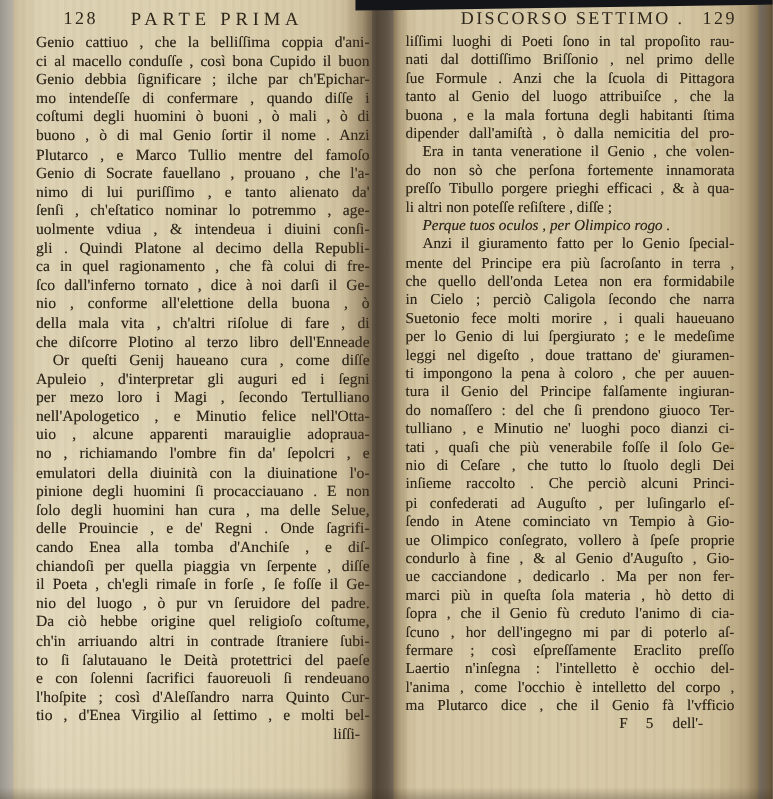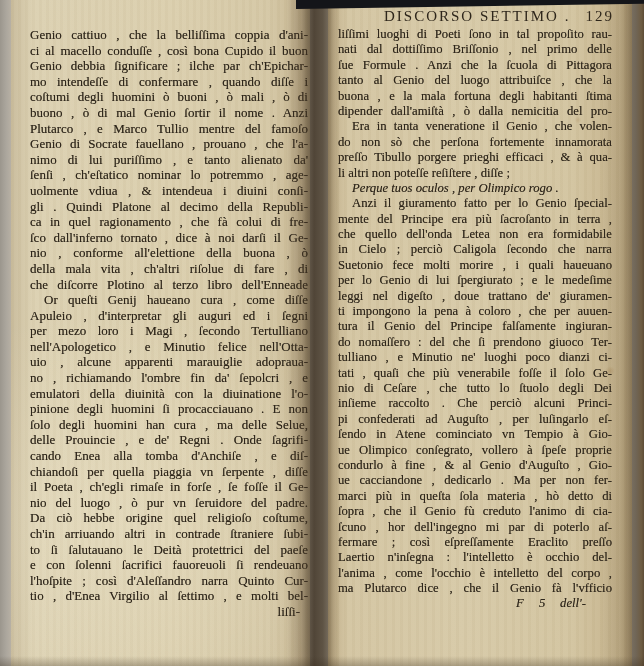--- a/index.html
+++ b/index.html
@@ -47,32 +47,36 @@
       text-shadow:0 0 .5px rgba(46,38,24,.55);}
   #text-left{left:19px;top:27px;width:278px;font-size:13px;}
   #text-left .line{height:15.6px;line-height:15.6px;}
   #text-right{left:10px;top:27px;width:274px;font-size:12.7px;}
   #text-right .line{height:15.4px;line-height:15.4px;}
   .line{text-align:justify;text-align-last:justify;overflow:visible;white-space:nowrap;}
   .line.flush{text-align-last:left;}
   .line.indent{text-indent:14px;}
   .line.italic{font-style:italic;}
   .catchword{text-align:right;padding-right:8px;height:15.6px;line-height:15.6px;}
-  .sigline{position:relative;height:15.4px;line-height:15.4px;font-style:italic;}
+  .sigline{position:relative;height:15.4px;line-height:15.4px;}
   .sigline .sig{position:absolute;left:178px;letter-spacing:6px;}
   .sigline .cw{position:absolute;right:26px;}
 </style>
 </head>
 <body>
 
 <div id="scan" style="--ink: #2e261b; --paper-left: #dbcfae; --paper-right: #d5c8a5; --gutter-shadow: #3a2d1e; --scanner-edge: #aba69d; --top-band: #141519;">
 
   <div id="left-strip"></div>
 
   <div id="page-left">
+    <div class="header" id="hdr-left">
+      <span class="pnum">128</span>
+      <span class="rtitle">PARTE PRIMA</span>
+    </div>
     <div class="textblock" id="text-left">
 
     <div class="line">Genio cattiuo , che la belliſſima coppia d'ani-</div>
         <div class="line">ci al macello conduſſe , così bona Cupido il buon</div>
         <div class="line">Genio debbia ſignificare ; ilche par ch'Epichar-</div>
         <div class="line">mo intendeſſe di confermare , quando diſſe i</div>
         <div class="line">coſtumi degli huomini ò buoni , ò mali , ò di</div>
         <div class="line">buono , ò di mal Genio ſortir il nome . Anzi</div>
         <div class="line">Plutarco , e Marco Tullio mentre del famoſo</div>
         <div class="line">Genio di Socrate fauellano , prouano , che l'a-</div>

